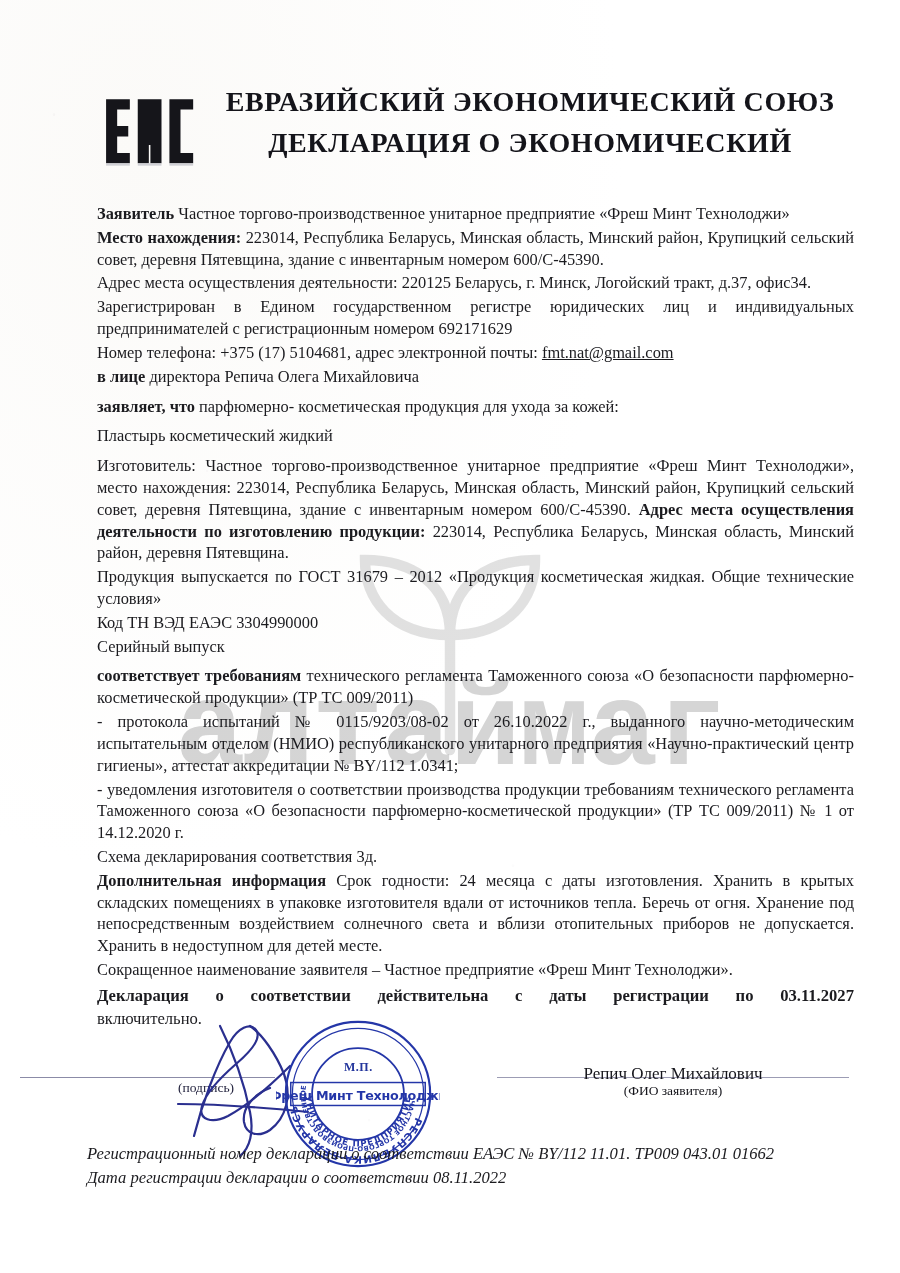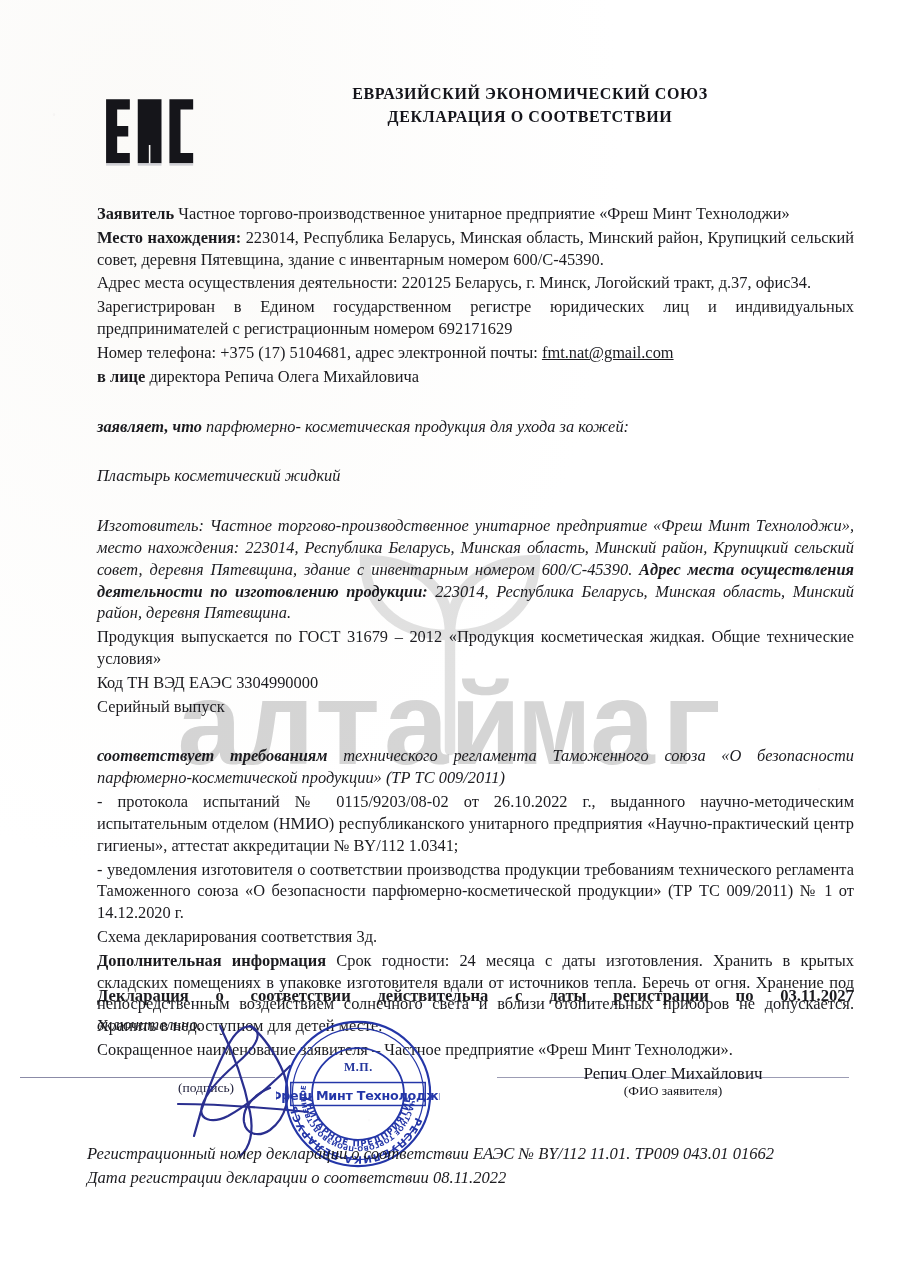--- a/index.html
+++ b/index.html
@@ -87,62 +87,62 @@
 
   .title-block {
     position: absolute;
     left: 200px;
     top: 82px;
     width: 660px;
     text-align: center;
   }
   .title-line {
     font-weight: bold;
-    font-size: 16px;
+    font-size: 28px;
     letter-spacing: .6px;
     line-height: 1.45;
     color: #14141a;
   }
 
   .body-block {
     position: absolute;
     left: 97px;
     top: 203px;
     width: 757px;
   }
 
   p.para {
     margin: 0 0 2px 0;
     font-size: 16.4px;
     line-height: 1.33;
     text-align: justify;
     text-justify: inter-word;
   }
-  p.para.gap { margin-top: 28px; font-style: italic; }
+  p.para.gap { margin-top: 8px; }
   p.nojust { text-align: left; }
 
   b, .b { font-weight: bold; }
   .u { text-decoration: underline; }
 
   
   .validity {
     position: absolute;
     left: 97px;
     top: 985px;
     width: 757px;
     font-size: 16.6px;
     line-height: 1.34;
   }
   .validity .l1 {
     font-weight: bold;
     display: flex;
     justify-content: space-between;
     gap: 13px;
   }
-  .validity .l2 { margin-top: 7px; font-style: italic; }
+  .validity .l2 { margin-top: 1px; }
   .sig-rule {
     position: absolute;
     left: 20px;
     top: 1077px;
     width: 255px;
     height: 1px;
     background: #2b2b5f;
     opacity: .55;
   }
   .sig-caption {
@@ -252,21 +252,21 @@
       </g>
       <g fill="#c9c9cf" opacity=".85">
         <rect x="2" y="85" width="30" height="3"></rect>
         <rect x="42" y="85" width="30" height="3"></rect>
         <rect x="82" y="85" width="30" height="3"></rect>
       </g>
     </svg>
 
     <div class="title-block">
       <div class="title-line">ЕВРАЗИЙСКИЙ ЭКОНОМИЧЕСКИЙ СОЮЗ</div>
-      <div class="title-line">ДЕКЛАРАЦИЯ О СООТВЕТСТВИИ</div>
+      <div class="title-line">ДЕКЛАРАЦИЯ О ЭКОНОМИЧЕСКИЙ</div>
     </div>
 
     <div class="body-block">
 
       <p class="para">
         <b>Заявитель</b>
         <span>Частное торгово-производственное унитарное предприятие «Фреш Минт Технолоджи»</span>
       </p>
 
       <p class="para">

